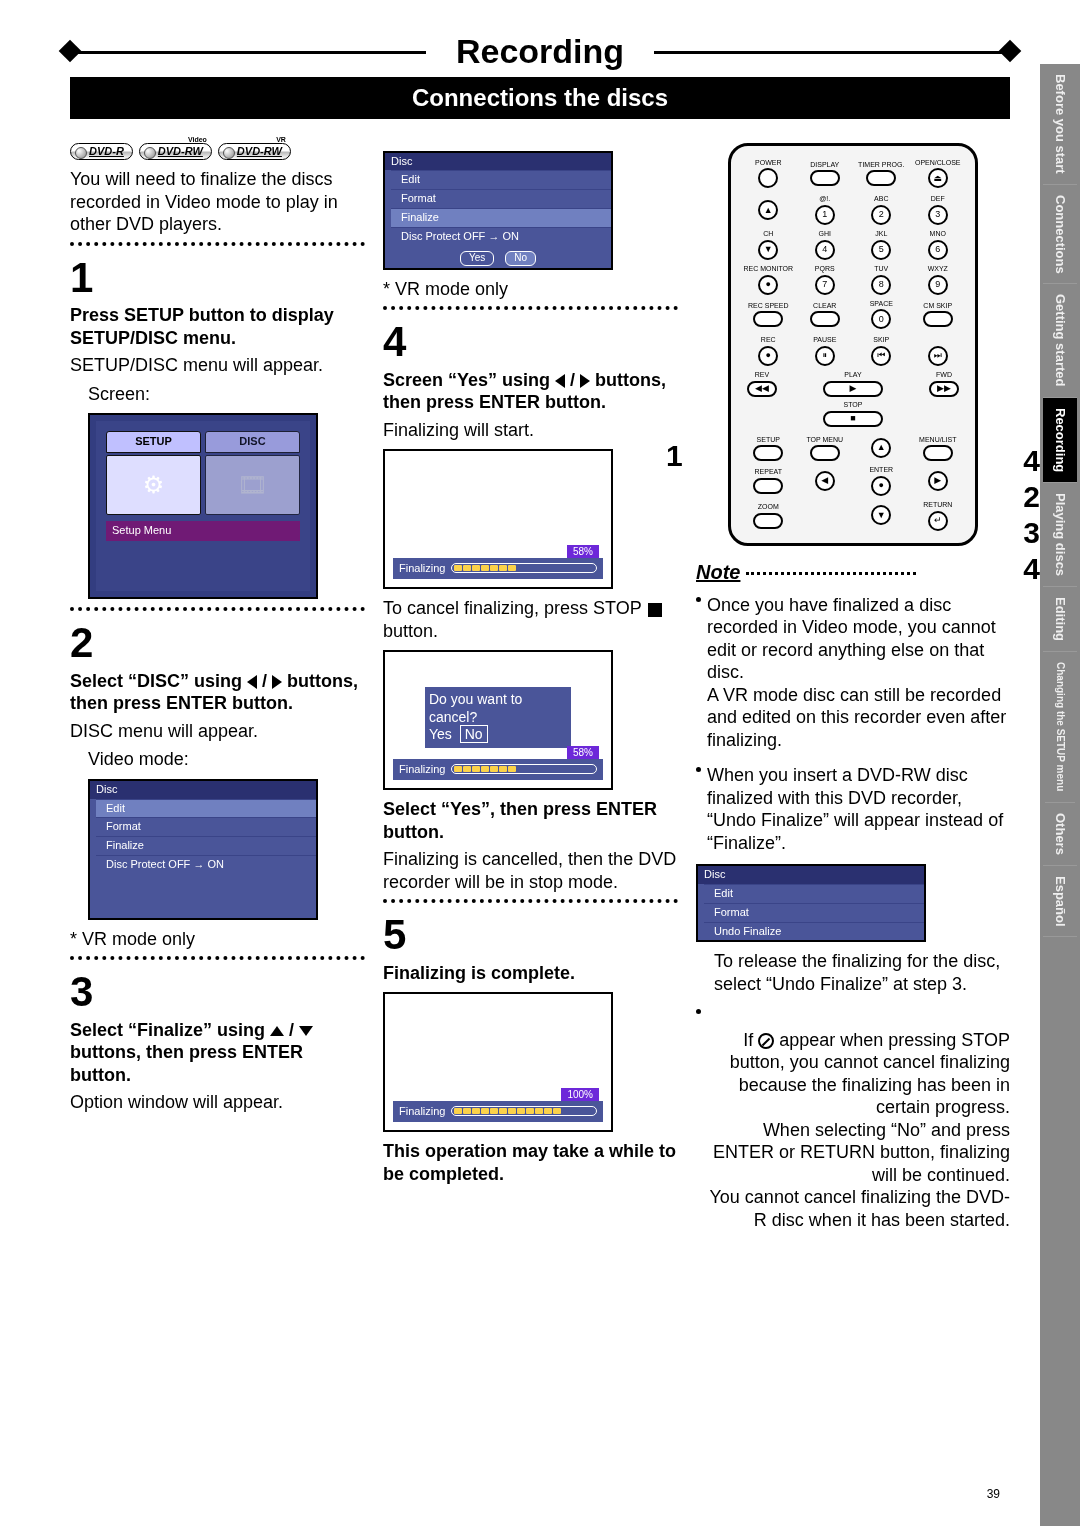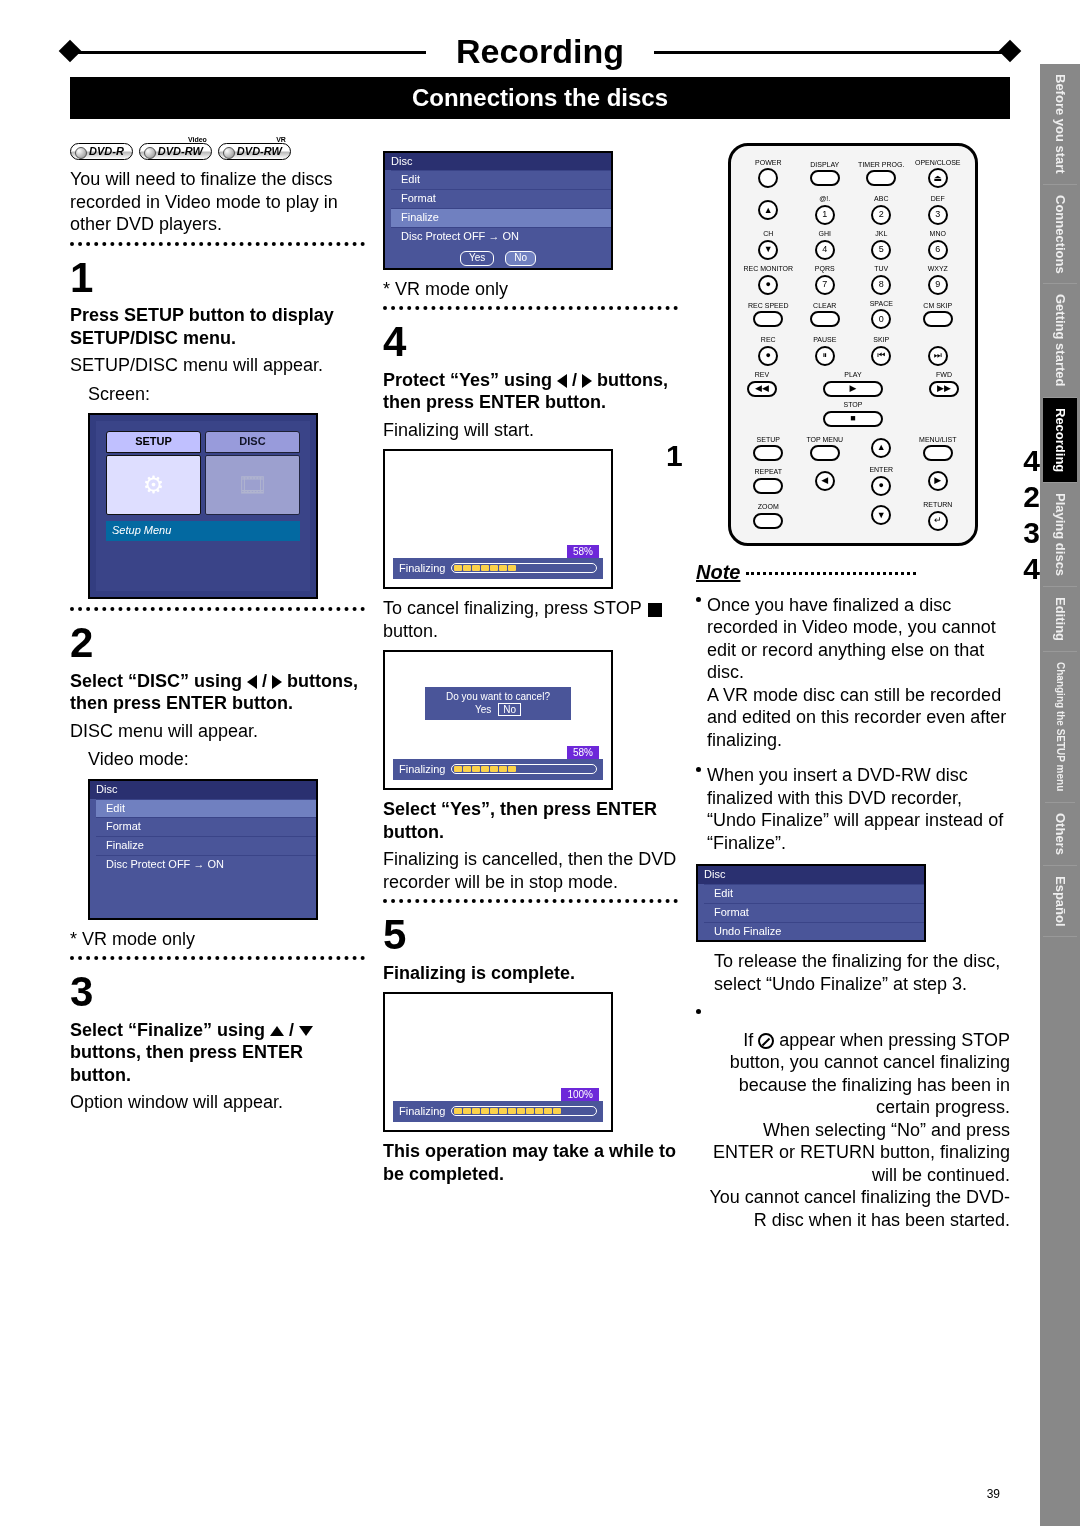--- a/index.html
+++ b/index.html
@@ -71,20 +71,21 @@
   }
   .badge {
     border: 1px solid #000;
     border-radius: 10px;
     padding: 1px 8px 1px 18px;
     font-size: 11px;
     font-weight: bold;
     font-style: italic;
     position: relative;
     background: linear-gradient(180deg,#fff 45%,#bbb 55%,#fff 100%);
+    text-decoration: underline;
   }
   .badge::before {
     content: "";
     position: absolute;
     left: 4px; top: 3px;
     width: 10px; height: 10px;
     border-radius: 50%;
     background: radial-gradient(circle at 30% 30%, #fff, #888);
     border: 1px solid #555;
   }
@@ -178,25 +179,24 @@
     background:#dedeff;
     height:60px;
     border:1px solid #111;
     border-radius:2px;
     display:flex;
     align-items:center;
     justify-content:center;
     font-size:24px;
   }
   .setup-foot {
-    background:#0369a1;
+    background:#701a75;
     font-size:11px;
     padding:3px 6px;
     margin-top:6px;
-    font-style:italic;
   }
 
   .progress-screen {
     border: 2px solid #000;
     background:#fff;
     width:230px;
     height:140px;
     position:relative;
     margin:8px 0;
   }
@@ -233,22 +233,22 @@
     background:#6d28d9;
     color:#fff;
     font-size:10px;
     padding:1px 6px;
   }
   .cancel-strip {
     position:absolute;
     top:35px; left:40px; right:40px;
     background:#4a5599;
     color:#fff;
-    font-size:10px;
-    text-align:center;
+    font-size:14px;
+    text-align:left;
     padding:4px;
   }
   .cancel-strip .nbox { border:1px solid #fff; padding:0 4px; margin-left:4px;}
 
   
   .remote {
     border:3px solid #000;
     border-radius:20px;
     background:#f4f4f4;
     padding:12px 10px;
@@ -473,21 +473,21 @@
             <span class="btn">Yes</span>
             <span class="btn" style="background:#7080c0">No</span>
           </div>
         </div>
       </div>
       <p class="bodytext">* VR mode only</p>
       <hr class="dots">
 
       <div class="stepnum">4</div>
       <p class="bold">
-        <span>Protect “Yes” using </span><span class="tri l"></span> / <span class="tri r"></span><span> buttons, then press ENTER button.</span>
+        <span>Screen “Yes” using </span><span class="tri l"></span> / <span class="tri r"></span><span> buttons, then press ENTER button.</span>
       </p>
       <p class="bodytext">Finalizing will start.</p>
 
       <div class="progress-screen">
         <div class="pct-label">58%</div>
         <div class="progress-bar-wrap">
           <span>Finalizing</span>
           <div class="progress-track">
               <div class="progress-segs">
                 <span class="seg"></span>

